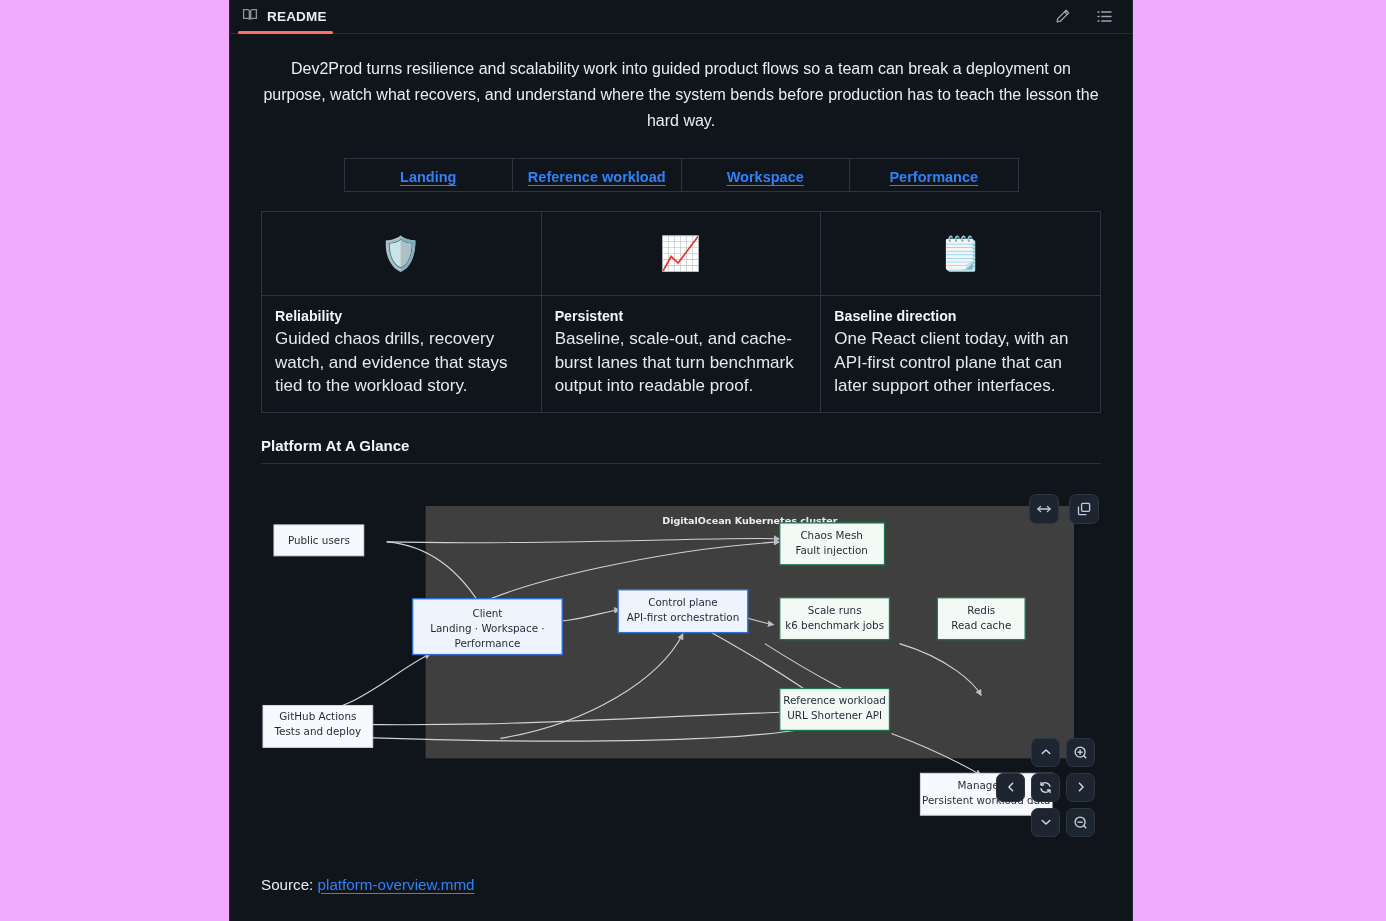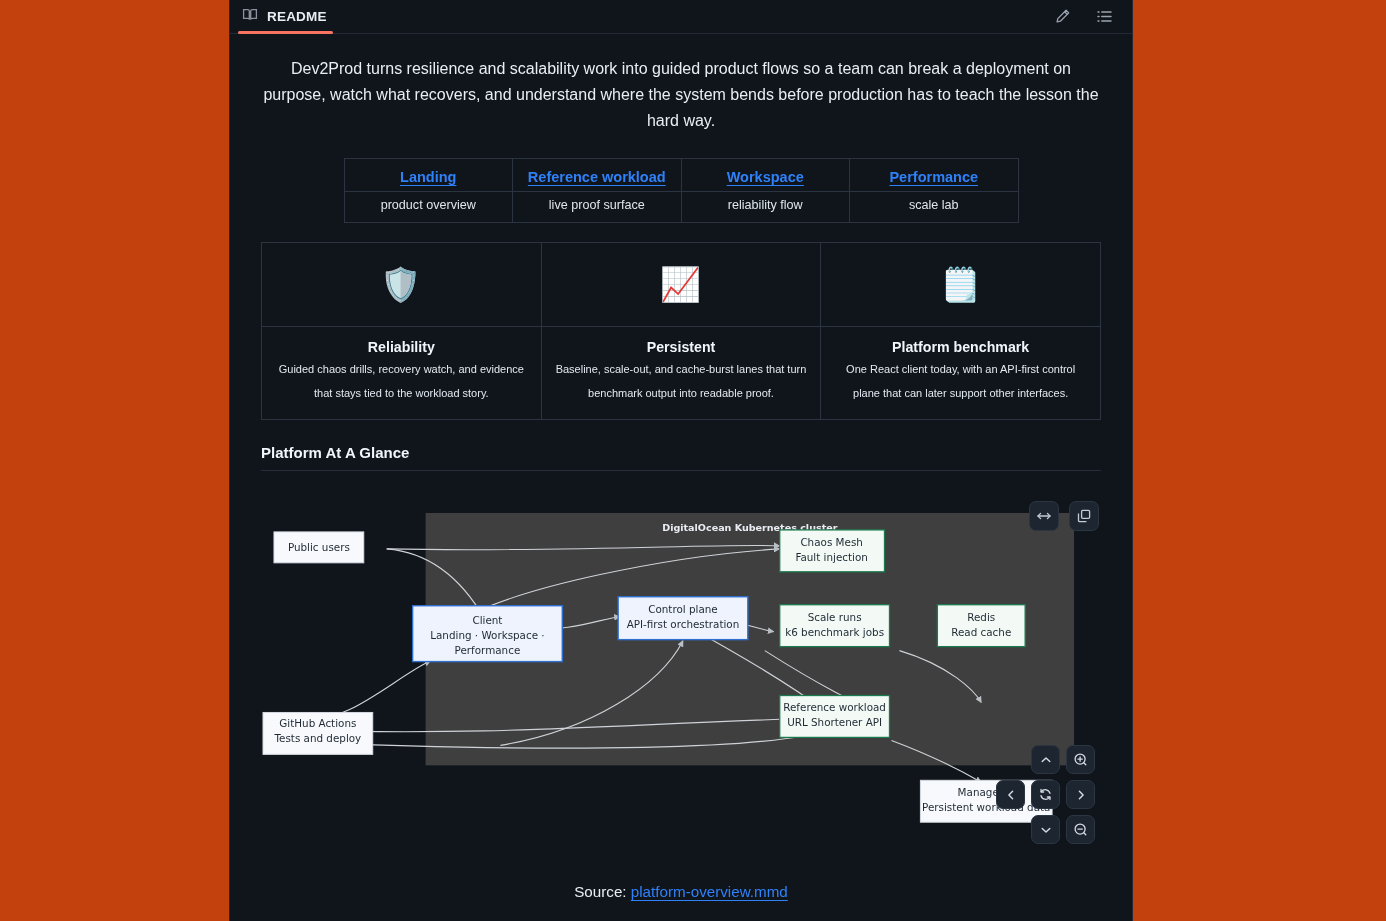--- a/index.html
+++ b/index.html
@@ -2,21 +2,21 @@
 <html><head>
 <meta charset="utf-8">
 <style>
   * { box-sizing: border-box; margin: 0; padding: 0; }
   html, body {
     width: 1386px; height: 921px;
     background: #0d1117;
     font-family: "Liberation Sans", sans-serif;
     overflow: hidden;
   }
-  #root { position: relative; width: 1386px; height: 921px; background: #c2410c; text-decoration: underline; }
+  #root { position: relative; width: 1386px; height: 921px; background: #f0abfc; text-decoration: underline; }
 
   
   .panel {
     position: absolute; left: 229px; top: 0;
     width: 904px; height: 921px;
     background: #10141b;
     border-left: 1px solid #222a35;
     border-right: 1px solid #222a35;
     overflow: hidden;
   }
@@ -83,32 +83,32 @@
   }
 
   
   .feattable {
     margin: 19px auto 0 auto;
     width: 840px;
     border: 1px solid #2b3440;
     border-collapse: collapse;
     table-layout: fixed;
   }
-  .feattable td { border: 1px solid #2b3440; vertical-align: top; text-align: center; }
+  .feattable td { border: 1px solid #2b3440; vertical-align: top; }
   .feattable td.iconcell {
     height: 84px; text-align: center; vertical-align: middle;
   }
   .featicon { font-size: 33px; line-height: 1; }
   .feattable td.textcell { padding: 12px 13px 14px 13px; }
   .feat-title {
     color: #f0f6fc; font-size: 14.2px; font-weight: bold;
     display: block; margin-bottom: 3px;
   }
   .feat-body {
-    color: #e2e9f1; font-size: 11px; line-height: 23.5px;
+    color: #e2e9f1; font-size: 17px; line-height: 23.5px;
     display: block;
   }
 
   
   .h2 {
     margin: 24px 31px 0 31px;
     color: #f0f6fc; font-size: 15px; font-weight: bold;
     padding-bottom: 9px;
     border-bottom: 1px solid #262f3b;
   }
@@ -146,21 +146,21 @@
   .pz.up    { left: 4px;  top: 0; }
   .pz.reset { left: 4px;  top: 35px; }
   .pz.down  { left: 4px;  top: 70px; }
   .pz.zin   { left: 39px; top: 0; }
   .pz.right { left: 39px; top: 35px; }
   .pz.zout  { left: 39px; top: 70px; }
   .pz.left  { left: -31px; top: 35px; }
 
   .source {
     margin: 22px 31px 0 31px;
-    color: #e8eef5; font-size: 15.2px; text-align: center;
+    color: #e8eef5; font-size: 15.2px;
   }
   .source a {
     color: #2f81f7; text-decoration: underline; text-underline-offset: 3px;
   }
 
   
   .n-text { font-family: "DejaVu Sans", sans-serif; font-size: 10.4px; fill: #1f2933; }
   .cluster-label { font-family: "DejaVu Sans", sans-serif; font-size: 9.6px; fill: #e9eef4; font-weight: bold; }
 </style>
 </head>
@@ -211,26 +211,20 @@
           <td class="head">
             <a href="#">Reference workload</a>
           </td>
           <td class="head">
             <a href="#">Workspace</a>
           </td>
           <td class="head">
             <a href="#">Performance</a>
           </td>
         </tr>
-        <tr>
-          <td class="sub">product overview</td>
-          <td class="sub">live proof surface</td>
-          <td class="sub">reliability flow</td>
-          <td class="sub">scale lab</td>
-        </tr>
       </tbody>
         </table>
 
       <table class="feattable">
         <tbody>
             <tr>
           <td class="iconcell">
             <span class="featicon">🛡️</span>
           </td>
           <td class="iconcell">
@@ -243,21 +237,21 @@
         <tr>
           <td class="textcell">
             <span class="feat-title">Reliability</span>
             <span class="feat-body">Guided chaos drills, recovery watch, and evidence that stays tied to the workload story.</span>
           </td>
           <td class="textcell">
             <span class="feat-title">Persistent</span>
             <span class="feat-body">Baseline, scale-out, and cache-burst lanes that turn benchmark output into readable proof.</span>
           </td>
           <td class="textcell">
-            <span class="feat-title">Platform benchmark</span>
+            <span class="feat-title">Baseline direction</span>
             <span class="feat-body">One React client today, with an API-first control plane that can later support other interfaces.</span>
           </td>
         </tr>
       </tbody>
         </table>
 
       <h2 class="h2">Platform At A Glance</h2>
 
       <div class="diagram-wrap">
 

